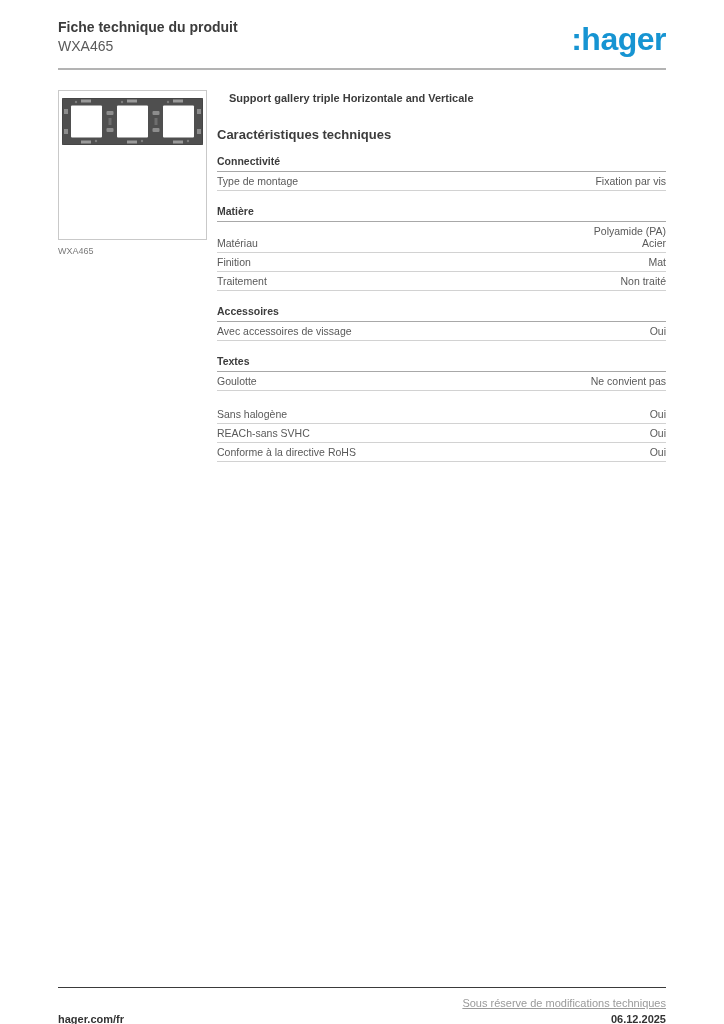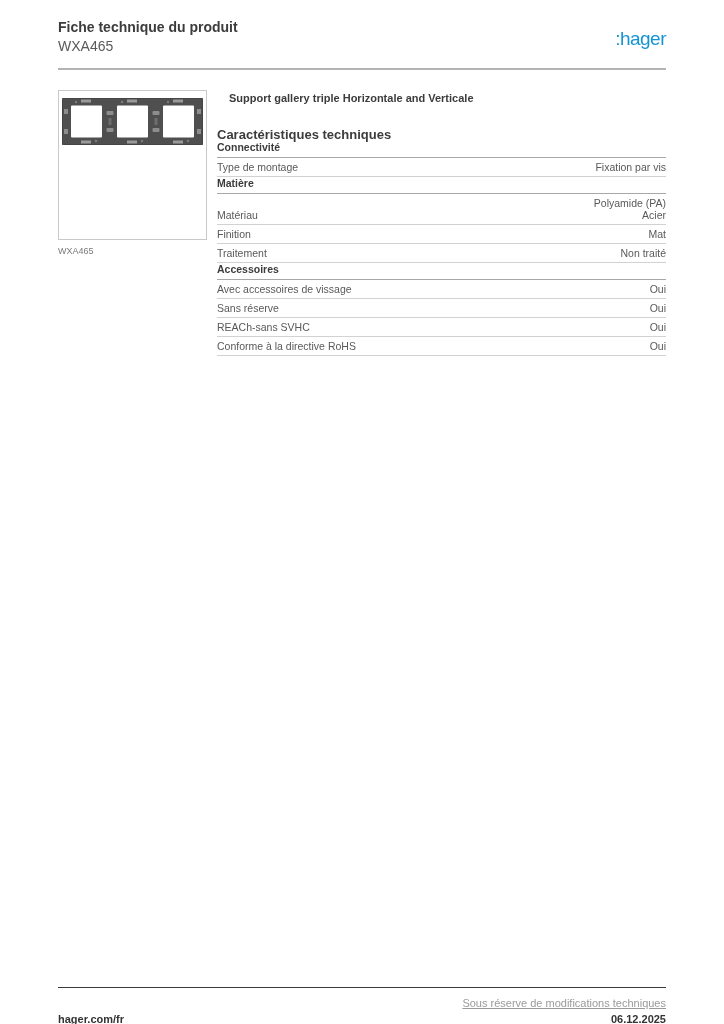--- a/index.html
+++ b/index.html
@@ -13,40 +13,40 @@
     overflow:hidden;
     box-sizing:border-box;
   }
   
   .header{
     position:absolute;left:58px;right:58px;top:18px;
     display:flex;justify-content:space-between;align-items:flex-start;
   }
   .header-title{font-size:14px;font-weight:bold;color:#3c3c3c;line-height:19px;}
   .header-code{font-size:14px;color:#5a5a5a;line-height:18px;}
-  .logo{font-size:19px;font-weight:normal;letter-spacing:-0.5px;line-height:30px;margin-top:6px;}
+  .logo{font-size:32px;font-weight:bold;letter-spacing:-0.5px;line-height:30px;margin-top:6px;}
   .header-rule{
     position:absolute;left:58px;right:58px;top:68px;
     height:2px;background:#b3b3b3;
   }
   
   .main{position:absolute;left:58px;right:58px;top:90px;display:flex;}
   .left-col{width:149px;flex:0 0 149px;}
   .image-box{
     width:147px;height:148px;border:1px solid #c9c9c9;background:#ffffff;
     box-sizing:content-box;padding:0;
     display:flex;align-items:flex-start;justify-content:center;
   }
   .image-box svg{margin-top:7px;}
   .image-caption{font-size:9px;color:#7a7a7a;margin-top:6px;}
   .right-col{flex:1;margin-left:10px;padding-top:2px;}
   .product-title{font-size:11px;font-weight:bold;color:#3c3c3c;margin:0 0 0 12px;line-height:13px;}
   .charac-heading{font-size:13px;font-weight:bold;color:#3c3c3c;margin-top:23px;line-height:13px;}
   
-  .section{}
+  .section{margin-top:14px;}
   .section-title{
     font-size:10.5px;font-weight:bold;color:#3c3c3c;
     padding-bottom:4px;border-bottom:1px solid #a8a8a8;line-height:12px;
   }
   .spec-row{
     display:flex;justify-content:space-between;align-items:flex-end;
     font-size:10.5px;color:#595959;
     padding:3px 0 3px 0;border-bottom:1px solid #d2d2d2;line-height:12px;
   }
   .spec-label{text-align:left;}
@@ -150,24 +150,31 @@
       </div>
 
       <div class="section">
         <div class="section-title">Accessoires</div>
         <div class="spec-row">
           <span class="spec-label">Avec accessoires de vissage</span>
           <span class="spec-value">Oui</span>
         </div>
       </div>
 
+      <div class="section">
+        <div class="section-title">Textes</div>
+        <div class="spec-row">
+          <span class="spec-label">Goulotte</span>
+          <span class="spec-value">Ne convient pas</span>
+        </div>
+      </div>
 
       <div class="section">
         <div class="spec-row">
-          <span class="spec-label">Sans réserve</span>
+          <span class="spec-label">Sans halogène</span>
           <span class="spec-value">Oui</span>
         </div>
         <div class="spec-row">
           <span class="spec-label">REACh-sans SVHC</span>
           <span class="spec-value">Oui</span>
         </div>
         <div class="spec-row">
           <span class="spec-label">Conforme à la directive RoHS</span>
           <span class="spec-value">Oui</span>
         </div>

